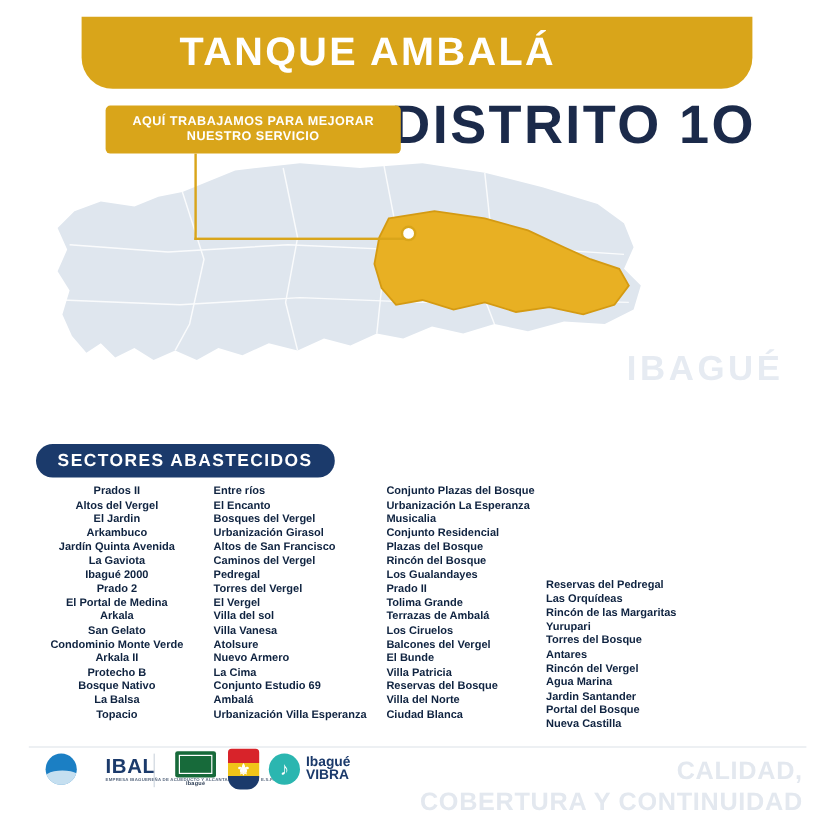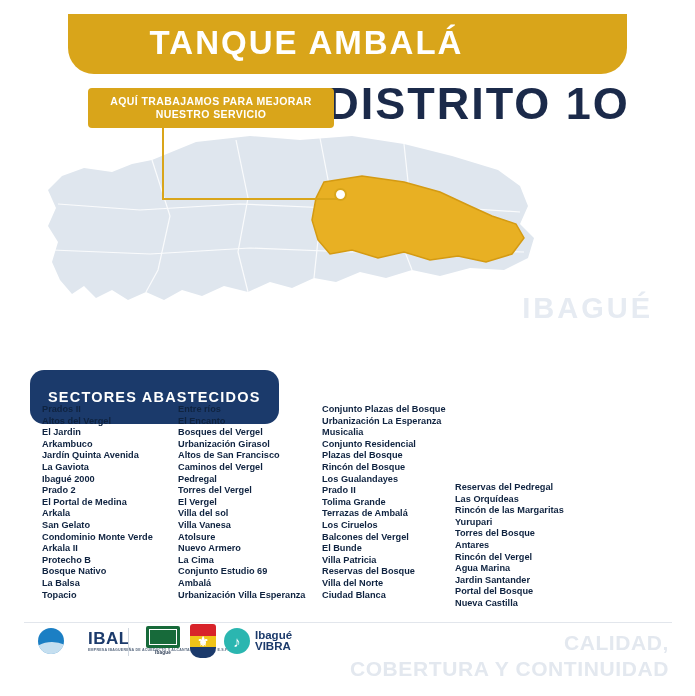--- a/index.html
+++ b/index.html
@@ -94,42 +94,42 @@
     font-weight:bold;
     letter-spacing:3px;
   }
   
   .sectors-badge{
     position:absolute;
     left:30px;top:370px;
     height:28px;
     background:#1b3a6b;
     border-radius:14px;
-    padding:13px 18px;
+    padding:0 18px;
     display:flex;align-items:center;
     color:#ffffff;
     font-size:14.5px;
     font-weight:bold;
     letter-spacing:1.2px;
   }
   .columns{
     position:absolute;
     left:30px;top:404px;
     width:640px;height:212px;
   }
   .col{
     position:absolute;
     top:0;
     color:#0f2340;
     font-size:9.2px;
     line-height:11.6px;
     font-weight:bold;
   }
   .col div{white-space:nowrap;}
-  .col-1{left:12px;}
+  .col-1{left:12px;text-align:center;}
   .col-2{left:148px;}
   .col-3{left:292px;}
   .col-4{left:425px;top:78px;}
   
   .footer{
     position:absolute;
     left:0;bottom:0;
     width:695px;height:74px;
     background:#ffffff;
   }

